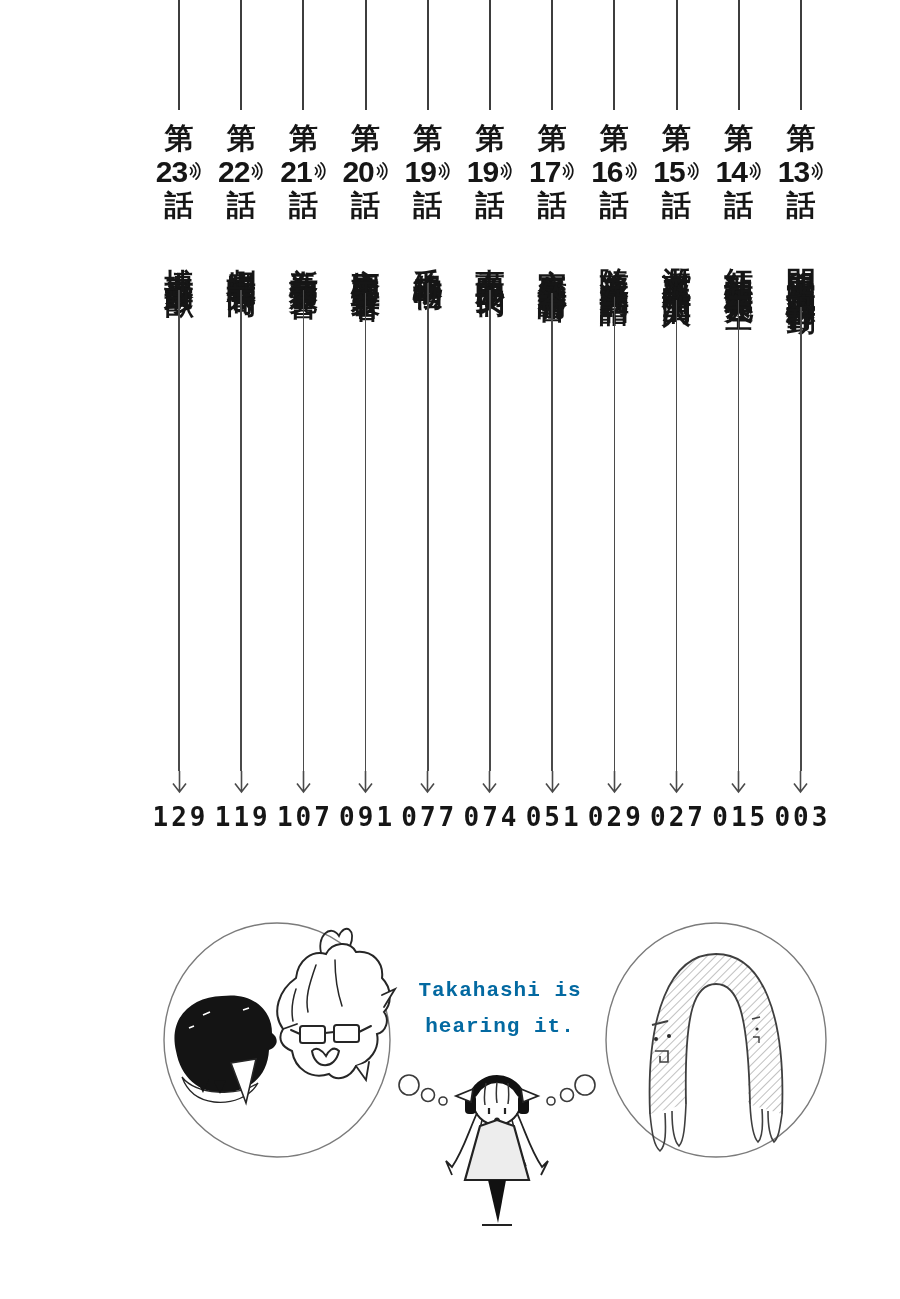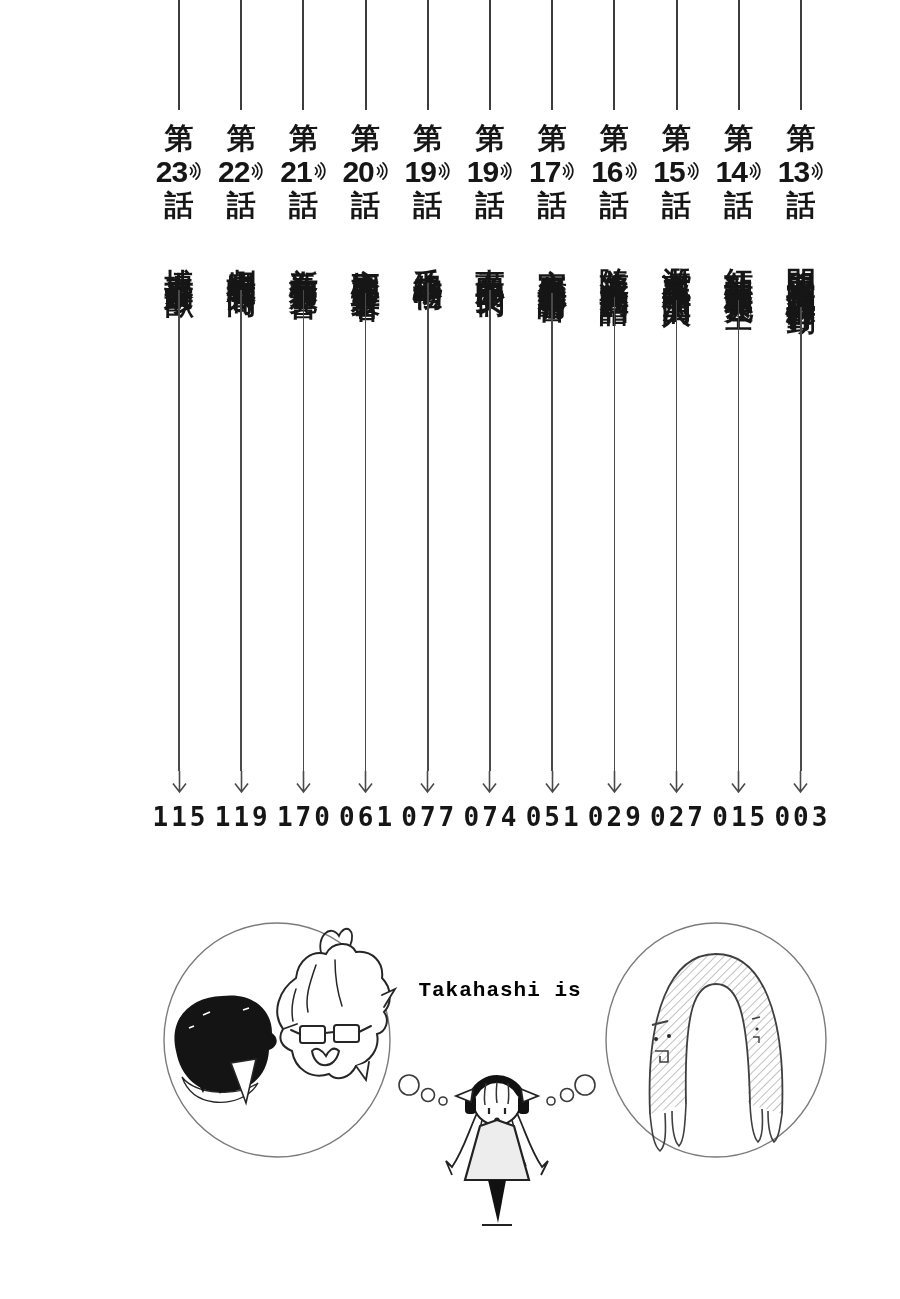--- a/index.html
+++ b/index.html
@@ -99,21 +99,21 @@
   .caption {
     position: absolute;
     left: 380px; top: 74px;
     width: 240px;
     text-align: center;
     font-family: "Liberation Mono", monospace;
     font-weight: 700;
     font-size: 21px;
     line-height: 36px;
     letter-spacing: 1px;
-    color: #000000;
+    color: #0369a1;
   }
 </style>
 </head>
 <body>
 
 <div class="toc">
   <div class="col">
     <div class="top-line"></div>
     <div class="header">
       <span class="ch-char">第</span>
@@ -279,21 +279,21 @@
           <path d="M8 3.8 a10.8 10.8 0 0 1 0 16.4" stroke="#161616" stroke-width="1.7" stroke-linecap="round"></path>
         </svg>
       </span>
       <span class="ch-char">話</span>
     </div>
     <div class="title">高橋同學正被看著</div>
     <div class="leader"></div>
     <svg class="arrow" width="17" height="23" viewBox="0 0 17 23" fill="none">
       <path d="M8.5 0 V20.5 M2 12.5 L8.5 21 L15 12.5" stroke="#4a4a4a" stroke-width="1.6"></path>
     </svg>
-    <div class="pagenum">061</div>
+    <div class="pagenum">091</div>
   </div>
 
   <div class="col">
     <div class="top-line"></div>
     <div class="header">
       <span class="ch-char">第</span>
       <span class="num-row">
         <span class="ch-num">21</span>
         <svg class="sound-icon" width="14" height="24" viewBox="0 0 14 24" fill="none">
           <path d="M2.5 8.6 a4.3 4.3 0 0 1 0 6.8" stroke="#161616" stroke-width="1.7" stroke-linecap="round"></path>
@@ -301,21 +301,21 @@
           <path d="M8 3.8 a10.8 10.8 0 0 1 0 16.4" stroke="#161616" stroke-width="1.7" stroke-linecap="round"></path>
         </svg>
       </span>
       <span class="ch-char">話</span>
     </div>
     <div class="title">新春初夢展覽會</div>
     <div class="leader"></div>
     <svg class="arrow" width="17" height="23" viewBox="0 0 17 23" fill="none">
       <path d="M8.5 0 V20.5 M2 12.5 L8.5 21 L15 12.5" stroke="#4a4a4a" stroke-width="1.6"></path>
     </svg>
-    <div class="pagenum">170</div>
+    <div class="pagenum">107</div>
   </div>
 
   <div class="col">
     <div class="top-line"></div>
     <div class="header">
       <span class="ch-char">第</span>
       <span class="num-row">
         <span class="ch-num">22</span>
         <svg class="sound-icon" width="14" height="24" viewBox="0 0 14 24" fill="none">
           <path d="M2.5 8.6 a4.3 4.3 0 0 1 0 6.8" stroke="#161616" stroke-width="1.7" stroke-linecap="round"></path>
@@ -345,21 +345,21 @@
           <path d="M8 3.8 a10.8 10.8 0 0 1 0 16.4" stroke="#161616" stroke-width="1.7" stroke-linecap="round"></path>
         </svg>
       </span>
       <span class="ch-char">話</span>
     </div>
     <div class="title">博士喜愛的珍獸</div>
     <div class="leader"></div>
     <svg class="arrow" width="17" height="23" viewBox="0 0 17 23" fill="none">
       <path d="M8.5 0 V20.5 M2 12.5 L8.5 21 L15 12.5" stroke="#4a4a4a" stroke-width="1.6"></path>
     </svg>
-    <div class="pagenum">115</div>
+    <div class="pagenum">129</div>
   </div>
 </div>
 
 <div class="illus">
   <svg class="scene" width="900" height="400" viewBox="0 0 900 400" fill="none">
     <defs>
       <pattern id="hatch" width="6" height="6" patternUnits="userSpaceOnUse" patternTransform="rotate(45)">
         <line x1="0" y1="0" x2="0" y2="6" stroke="#8d8d8d" stroke-width="1.1"></line>
       </pattern>
     </defs>
@@ -443,14 +443,15 @@
       <path d="M517 214 C526 234 531 252 542 268 L548 262 L541 276" stroke="#222222" stroke-width="1.8"></path>
       <path d="M512 221 C517 240 520 254 526 267" stroke="#222222" stroke-width="1.5"></path>
       <path d="M497 221 L480 227 L465 281 L529 281 L514 227 Z" fill="#ededed" stroke="#222222" stroke-width="2.2"></path>
       <path d="M488 281 L506 281 L498 324 Z" fill="#111111"></path>
       <path d="M482 326 h30" stroke="#222222" stroke-width="2"></path>
     </g>
   </svg>
 
   <div class="caption">
     <div>Takahashi is</div>
+    <div>hearing it.</div>
   </div>
 </div>
 
 </body></html>

